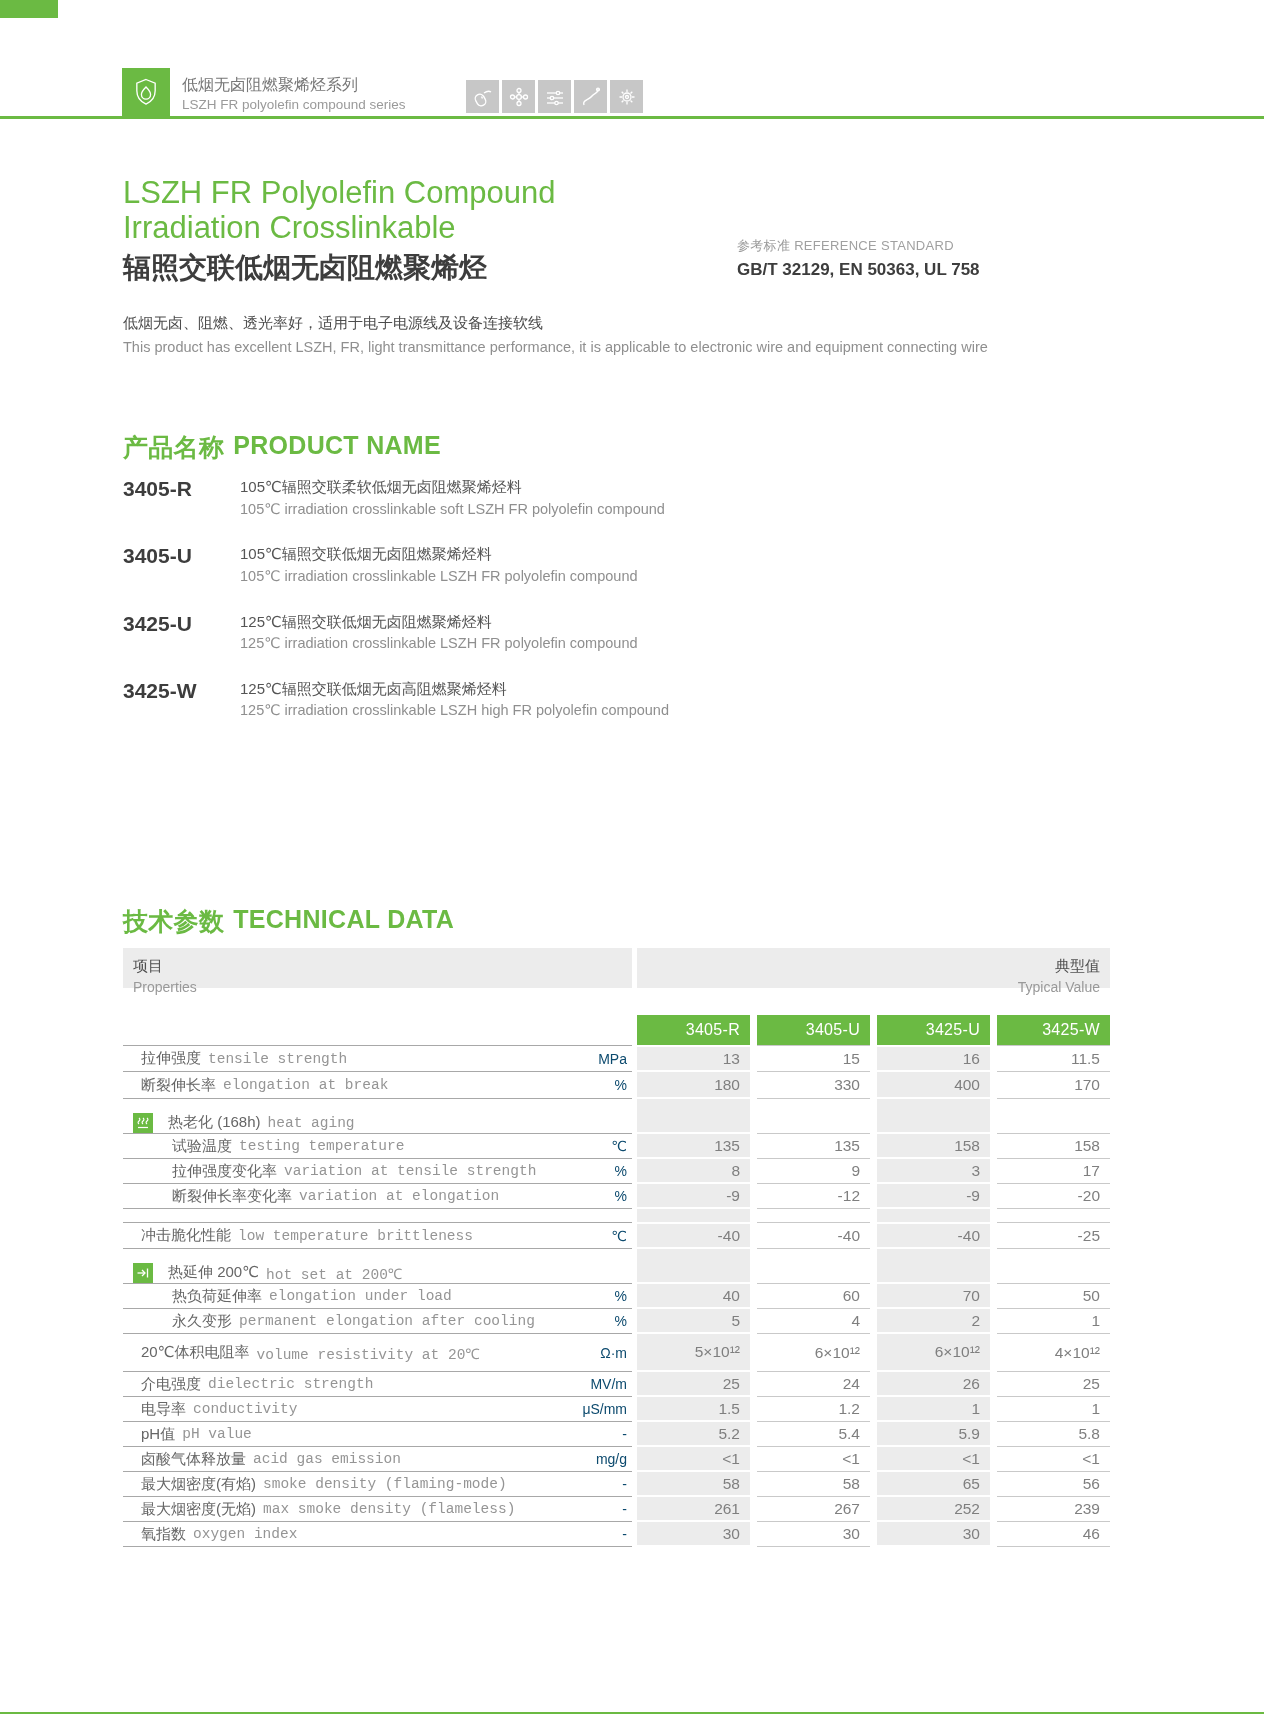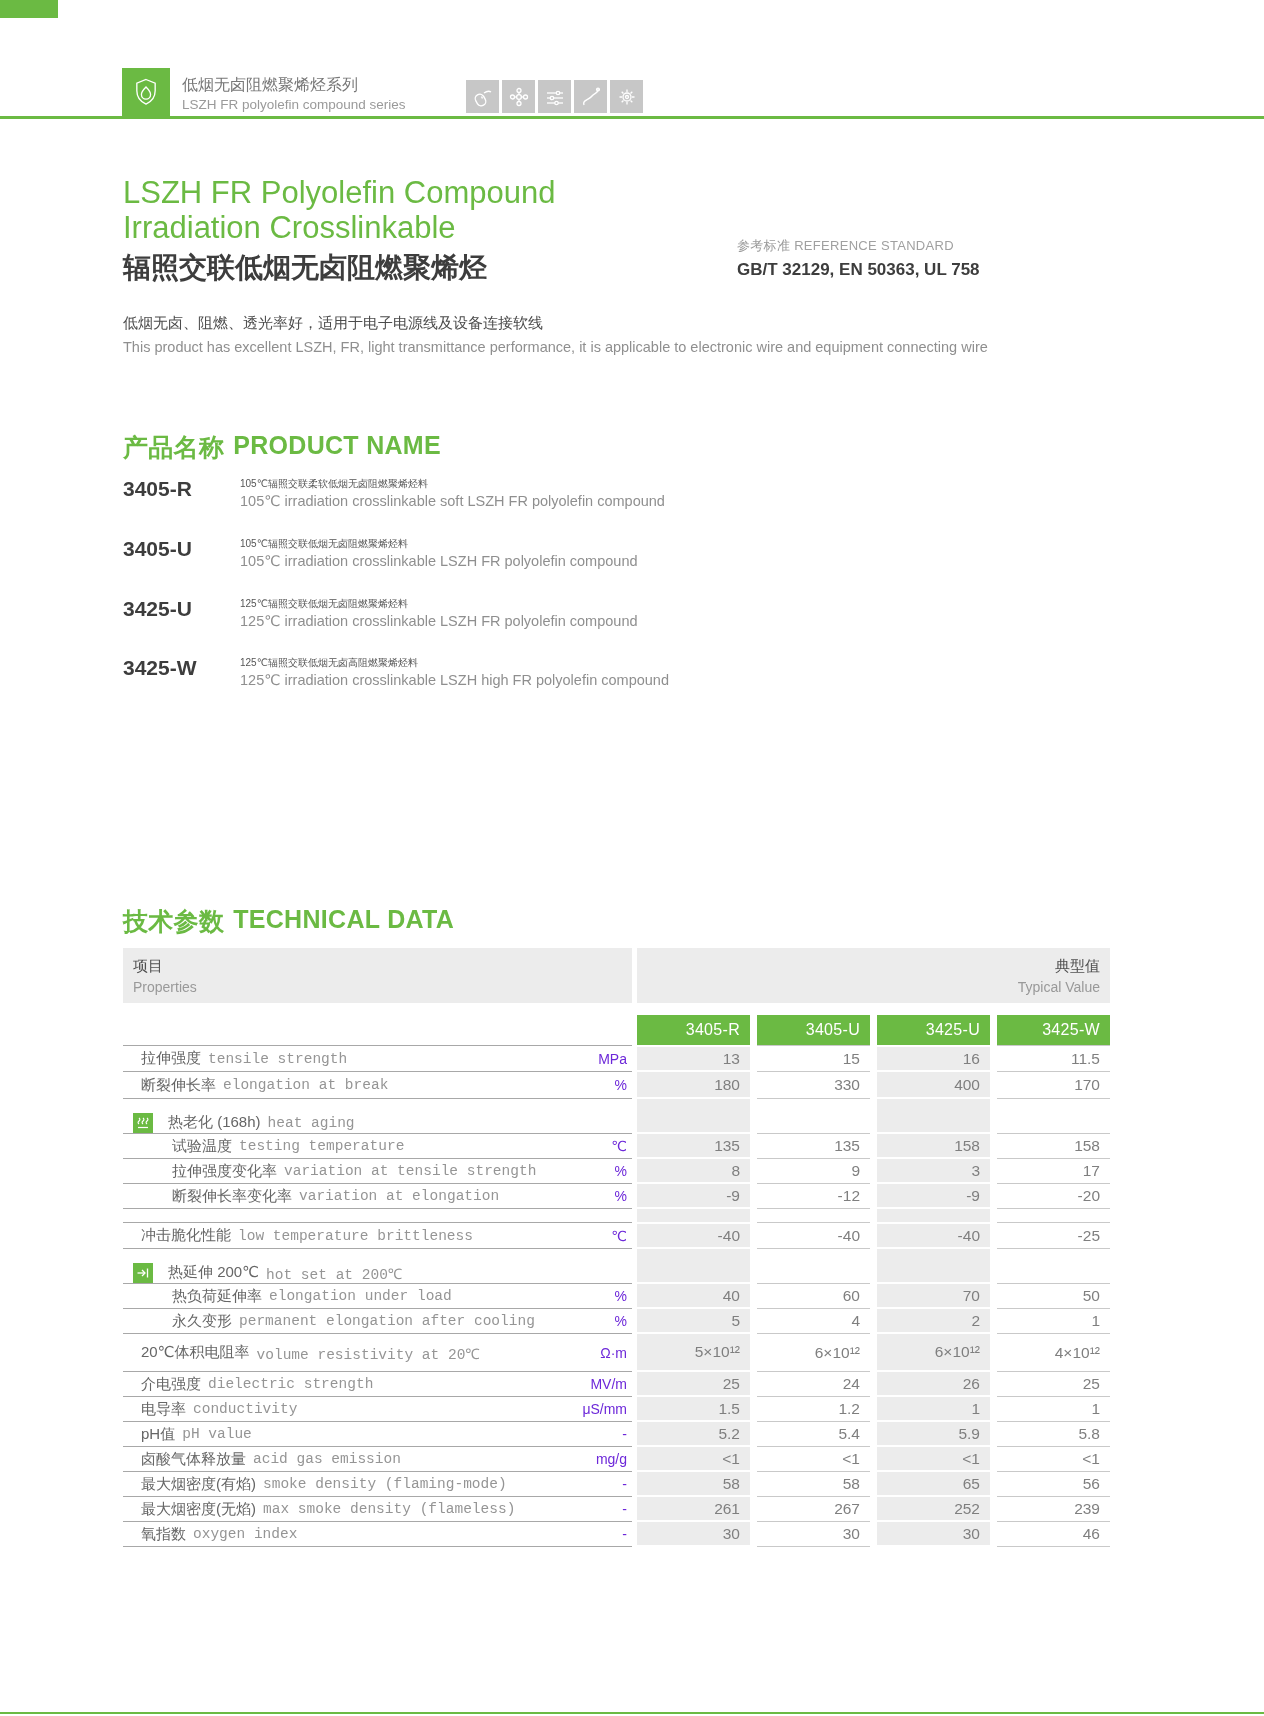--- a/index.html
+++ b/index.html
@@ -38,25 +38,25 @@
 
   .sec-head { position:absolute; left:123px; color:#6bba43; font-size:25px; font-weight:700;
               display:flex; gap:9px; letter-spacing:.3px; }
   #product-heading { top:431px; }
   #technical-heading { top:905px; }
 
   #product-list { position:absolute; left:123px; top:476px; }
   .pitem { display:flex; margin-bottom:23px; }
   .pcode { width:117px; font-size:21px; font-weight:700; color:#3d3d3d; padding-top:1px; }
   .pdesc { line-height:1.5; }
-  .pdesc .zh { display:block; font-size:10px; color:#555; }
+  .pdesc .zh { display:block; font-size:15px; color:#555; }
   .pdesc .en { display:block; font-size:14.5px; color:#8f8f8f; }
 
   .band { position:absolute; left:123px; top:948px; display:flex; gap:5px; }
-  .band > div { height:55px; background:#ececec; padding:7px 10px; line-height:1.45; }
+  .band > div { height:40px; background:#ececec; padding:7px 10px; line-height:1.45; }
   .band-left { width:509px; }
   .band-right { width:473px; text-align:right; }
   .band .zh { display:block; font-size:15px; color:#4f4f4f; }
   .band .en { display:block; font-size:14px; color:#999; }
 
   .colheads { position:absolute; left:760px; top:1015px; display:flex; gap:7px; left:637px; }
   .colhead { width:113px; height:30px; background:#6bba43; color:#fff; font-size:16px;
              display:flex; align-items:center; justify-content:flex-end; padding-right:10px; letter-spacing:.3px; }
 
   #table-rows { position:absolute; left:123px; top:1045px; width:987px; }
@@ -66,21 +66,21 @@
   .trow.r-xtall { height:38px; }
   .trow.section { height:22px; }
   .trow.gaprow { height:13px; }
   .lblock { width:509px; display:flex; justify-content:space-between; align-items:center;
             padding-left:18px; padding-right:5px; }
   .trow.sub .lblock { padding-left:49px; }
   .trow.section .lblock { padding-left:10px; }
   .tlabel { display:flex; align-items:center; gap:7px; white-space:nowrap; }
   .tlabel .zh { font-size:15px; color:#666; }
   .tlabel .en { font-size:14.5px; color:#959595;font-family:Liberation Mono, monospace; }
-  .tunit { font-size:14px; color:#6d28d9; white-space:nowrap; }
+  .tunit { font-size:14px; color:#0c4a6e; white-space:nowrap; }
   .tcell { width:113px; margin-left:7px; display:flex; align-items:center; justify-content:flex-end;
            padding-right:10px; font-size:15.5px; color:#7f7f7f; }
   .tcell.c0 { margin-left:5px; }
   .tcell.shaded { background:#ececec; }
   .trow.bb .lblock { border-bottom:1px solid #a8a8a8; }
   .trow.bt .lblock { border-top:1px solid #a8a8a8; }
   .trow.vbb .tcell { border-bottom:1px solid #c9c9c9; }
   .trow.vbb .tcell.shaded { border-bottom:2px solid #fff; }
   .trow.vbt .tcell { border-top:1px solid #c9c9c9; }
   .trow.vbt .tcell.shaded { border-top:2px solid #fff; }

